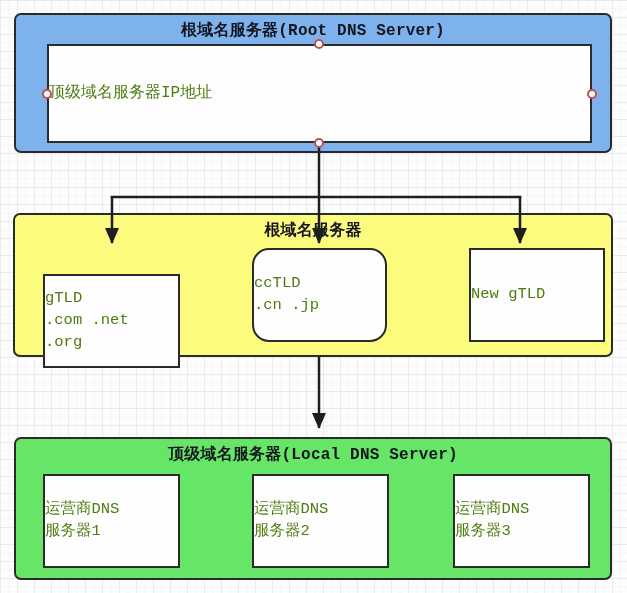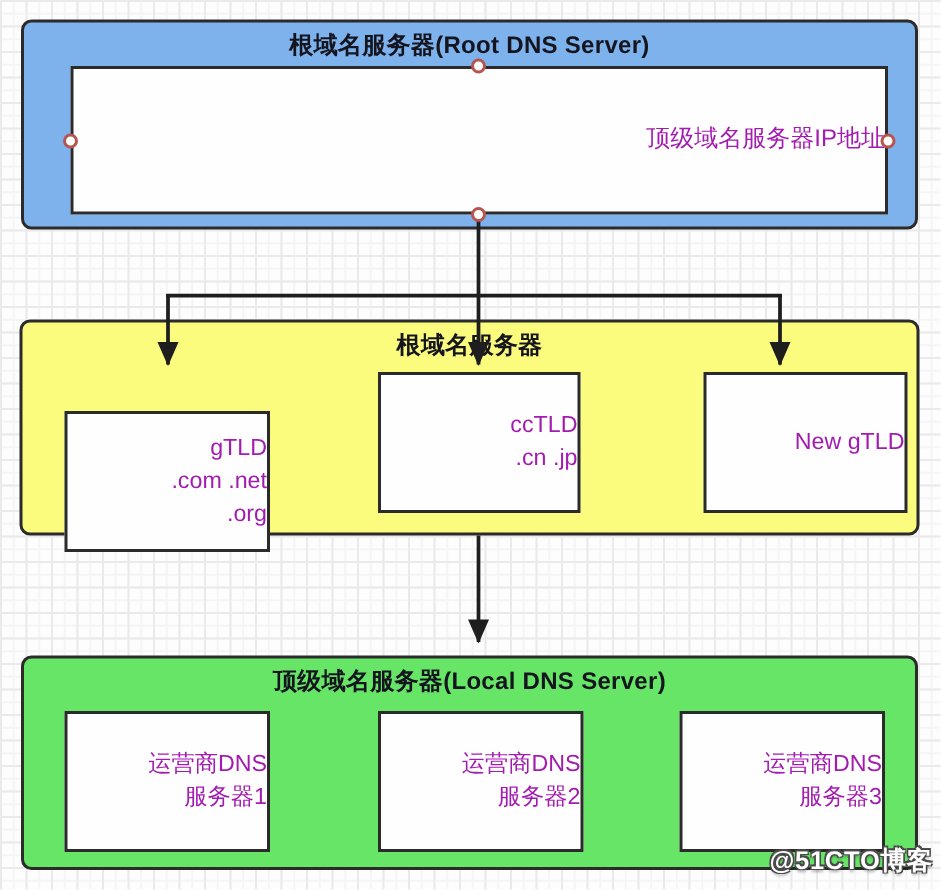--- a/index.html
+++ b/index.html
@@ -10,20 +10,21 @@
   }
   .canvas{
     position:relative;width:627px;height:593px;
     background-color:#fdfdfd;
     background-image:
       linear-gradient(#eaeaea 1px, transparent 1px),
       linear-gradient(90deg, #eaeaea 1px, transparent 1px),
       linear-gradient(#f5f5f5 1px, transparent 1px),
       linear-gradient(90deg, #f5f5f5 1px, transparent 1px);
     background-size:17px 17px,17px 17px,8.5px 8.5px,8.5px 8.5px;
+    font-family:Liberation Mono, monospace;
   }
   .group{
     position:absolute;
     border:2.5px solid #2b2b2b;
     border-radius:7px;
     box-sizing:border-box;
     z-index:1;
   }
   .group-title{
     text-align:center;
@@ -37,31 +38,31 @@
   .g-tld{left:13px;top:213px;width:600px;height:144px;background:#FBFB7E;}
   .g-local{left:14px;top:437px;width:598px;height:143px;background:#67E567;}
 
   .inner-box{
     position:absolute;
     background:#fefefe;
     border:2px solid #2b2b2b;
     box-sizing:border-box;
     display:flex;
     flex-direction:column;
-    align-items:flex-end;
+    align-items:flex-start;
     justify-content:center;
     text-align:center;
     font-size:15.5px;
     line-height:1.4;
-    color:#a21caf;
+    color:#4d7c0f;
     z-index:2;
   }
   .b-root-inner{left:47px;top:44px;width:545px;height:99px;font-size:16px;}
   .b-gtld {left:43px; top:248px;width:137px;height:94px;margin-top:26px;}
-  .b-cctld{left:252px;top:248px;width:135px;height:94px;}
+  .b-cctld{left:252px;top:248px;width:135px;height:94px;border-radius:17px;}
   .b-ngtld{left:469px;top:248px;width:136px;height:94px;}
   .b-isp1{left:43px; top:474px;width:137px;height:94px;}
   .b-isp2{left:252px;top:474px;width:137px;height:94px;}
   .b-isp3{left:453px;top:474px;width:137px;height:94px;}
 
   .connectors{
     position:absolute;left:0;top:0;z-index:3;pointer-events:none;
   }
   .dot{
     position:absolute;
@@ -146,15 +147,14 @@
     <line x1="319" y1="143" x2="319" y2="243" stroke="#1e1e1e" stroke-width="2.5" marker-end="url(#ah)"></line>
     <line x1="520" y1="196" x2="520" y2="243" stroke="#1e1e1e" stroke-width="2.5" marker-end="url(#ah)"></line>
     <line x1="319" y1="357" x2="319" y2="428" stroke="#1e1e1e" stroke-width="2.5" marker-end="url(#ah)"></line>
   </svg>
 
   <div class="dot d-top"></div>
   <div class="dot d-left"></div>
   <div class="dot d-right"></div>
   <div class="dot d-bottom"></div>
 
-  <div class="watermark">@51CTO博客</div>
 
 </div>
 
 </body></html>

